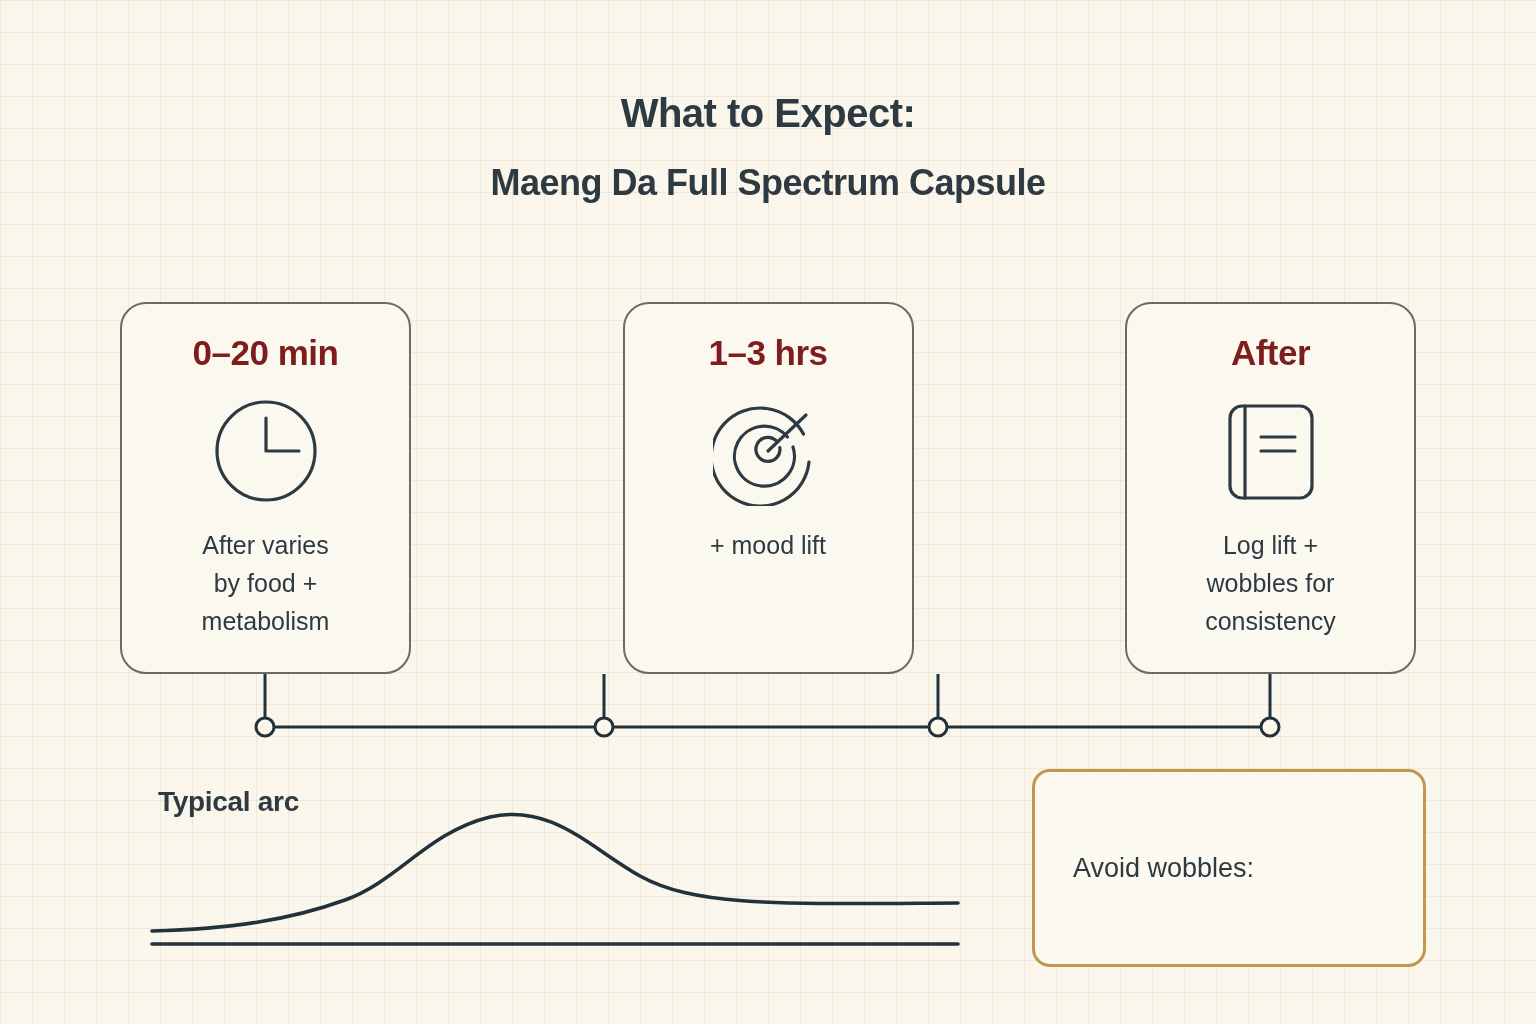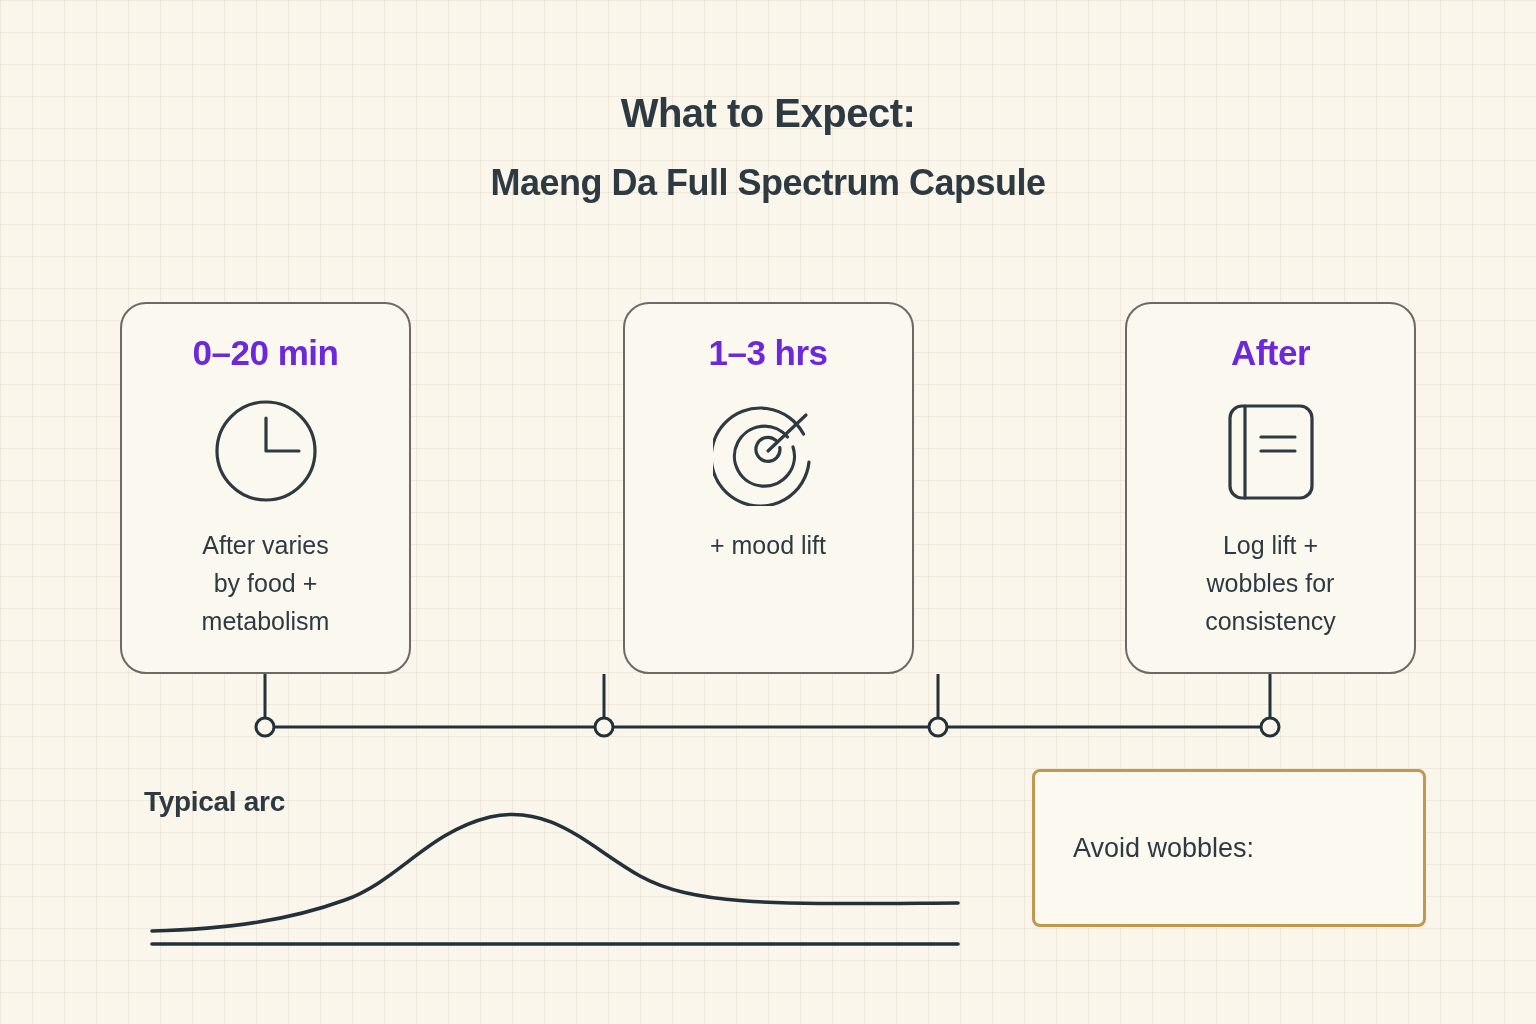--- a/index.html
+++ b/index.html
@@ -69,21 +69,21 @@
     background-color: #FBF8F0;
     display: flex;
     flex-direction: column;
     align-items: center;
   }
   .card-title {
     margin-top: 28px;
     font-size: 35px;
     font-weight: bold;
     line-height: 42px;
-    color: #6d28d9;
+    color: #7f1d1d;
     letter-spacing: -0.5px;
     white-space: nowrap;
   }
   .card-icon {
     margin-top: 18px;
     height: 118px;
     width: 118px;
     display: flex;
     align-items: center;
     justify-content: center;
@@ -106,43 +106,43 @@
     top: 660px;
     left: 0;
     width: 1536px;
     height: 110px;
   }
 
   
   #arc-label {
     position: absolute;
     top: 784px;
-    left: 144px;
+    left: 158px;
     font-size: 28px;
     font-weight: bold;
     line-height: 36px;
     color: #2E3A42;
     letter-spacing: -0.3px;
   }
   #arc-svg {
     position: absolute;
     top: 800px;
     left: 140px;
   }
 
   
   #callout {
     position: absolute;
     top: 769px;
     left: 1032px;
     width: 394px;
-    height: 158px;
+    height: 198px;
     box-sizing: border-box;
     border: 3px solid #C2974E;
-    border-radius: 8px;
+    border-radius: 18px;
     background-color: #FCF9F1;
     display: flex;
     align-items: center;
     padding-left: 38px;
   }
   #callout-text {
     font-size: 27px;
     line-height: 41px;
     color: #2E3A42;
   }

